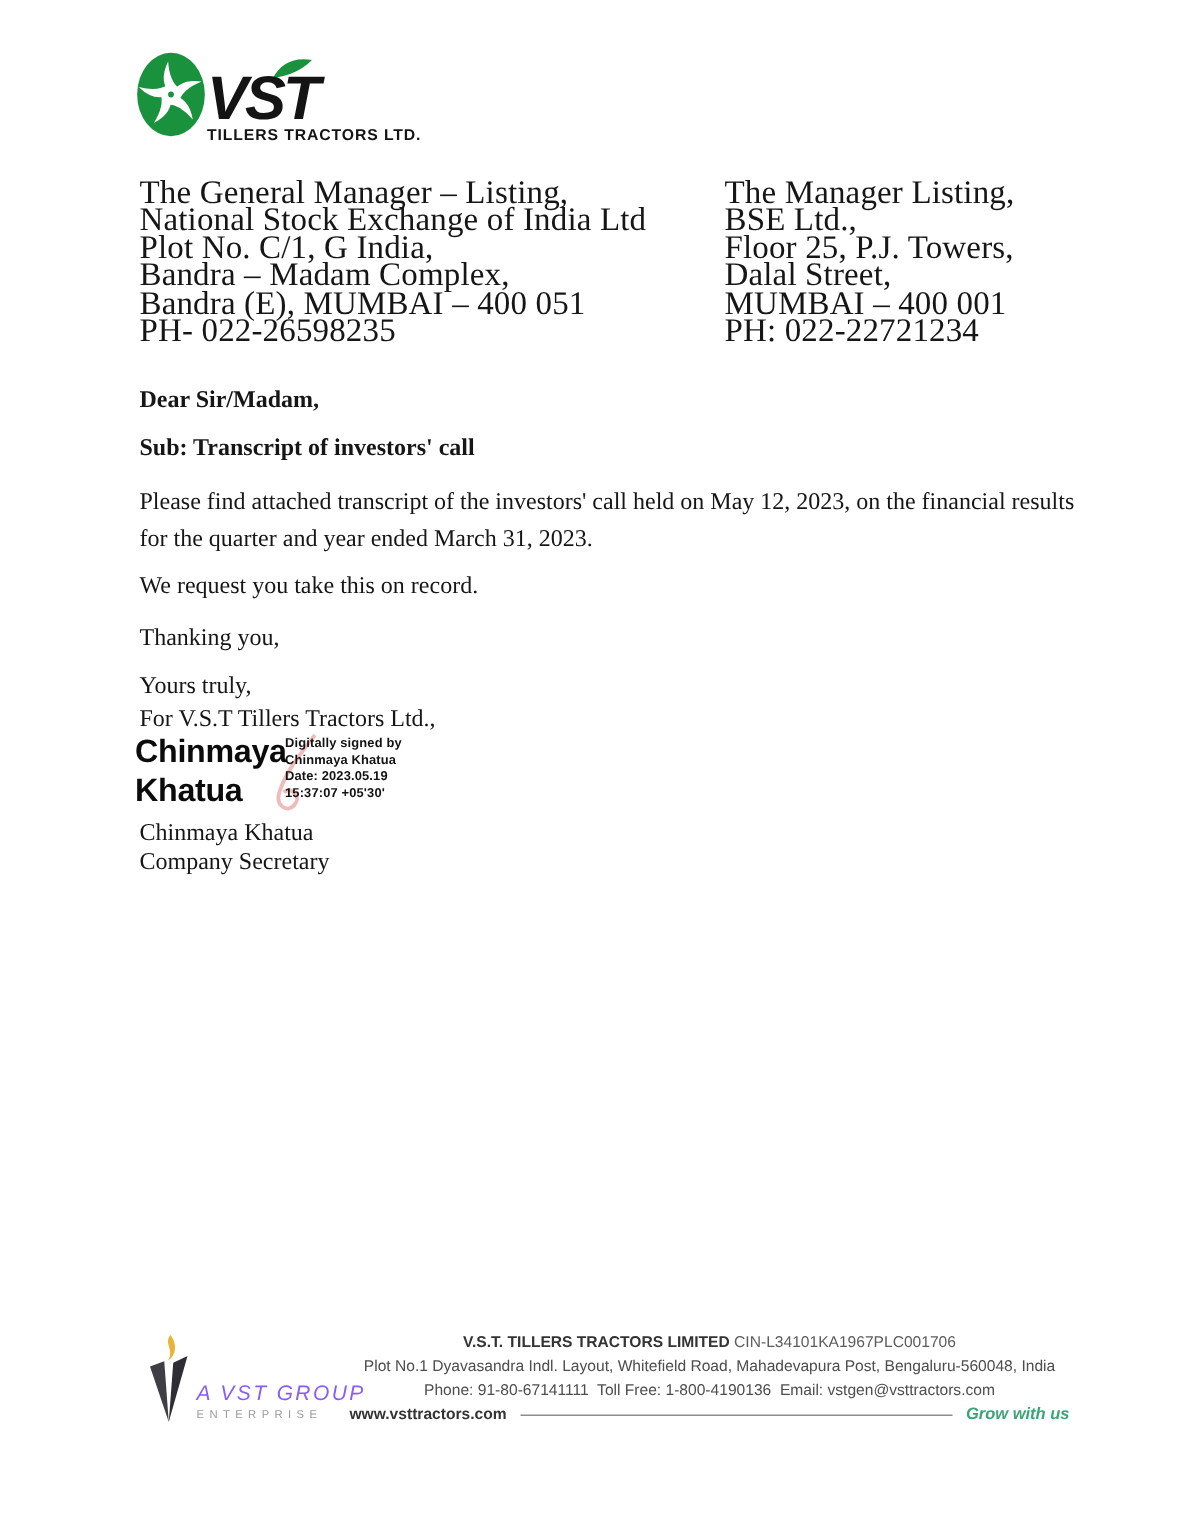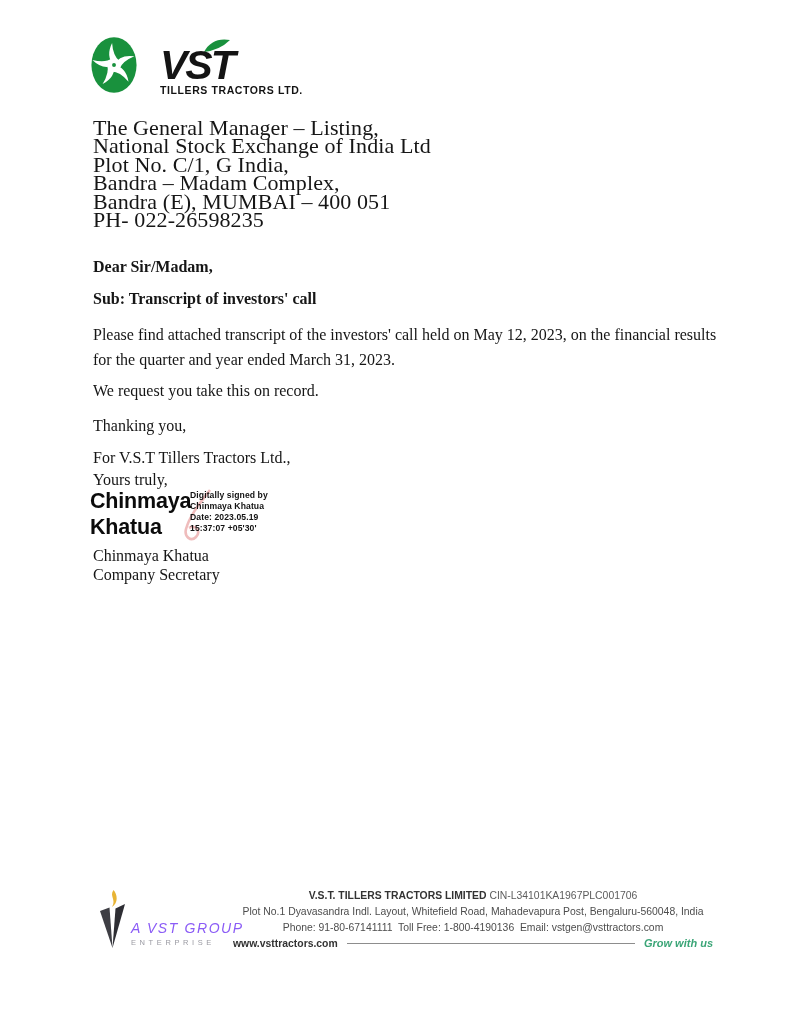--- a/index.html
+++ b/index.html
@@ -2,21 +2,21 @@
 <html><head>
 <meta charset="utf-8">
 <style>
   html,body{margin:0;padding:0;background:#ffffff;}
   .page{
     position:relative;width:791px;height:1024px;background:#ffffff;
     font-family:"Liberation Serif",serif;color:#161616;overflow:hidden;
     margin:0 auto;
   }
   
-  .logo{position:absolute;left:90px;top:33px;display:flex;align-items:center;gap:22px;}
+  .logo{position:absolute;left:90px;top:33px;display:flex;align-items:flex-start;gap:0;}
   .logo .roundel{display:block;}
   .logo .wordmark-col{display:flex;flex-direction:column;padding-top:6px;}
   .logo .tagline{
     font-family:"Liberation Sans",sans-serif;font-weight:bold;font-size:10.5px;
     letter-spacing:.6px;color:#131313;margin-top:1px;
   }
   
   .addr{position:absolute;top:119px;font-size:22px;line-height:18.4px;letter-spacing:.1px;}
   .addr-left{left:93px;}
   .addr-right{left:483px;}
@@ -94,29 +94,37 @@
   </div>
 
   <div class="addr addr-left">
     <div>The General Manager – Listing,</div>
     <div>National Stock Exchange of India Ltd</div>
     <div>Plot No. C/1, G India,</div>
     <div>Bandra – Madam Complex,</div>
     <div>Bandra (E), MUMBAI – 400 051</div>
     <div>PH- 022-26598235</div>
   </div>
+  <div class="addr addr-right">
+    <div>The Manager Listing,</div>
+    <div>BSE Ltd.,</div>
+    <div>Floor 25, P.J. Towers,</div>
+    <div>Dalal Street,</div>
+    <div>MUMBAI – 400 001</div>
+    <div>PH: 022-22721234</div>
+  </div>
 
   <div class="line salutation">Dear Sir/Madam,</div>
   <div class="line subject">Sub: Transcript of investors' call</div>
   <div class="line para1">Please find attached transcript of the investors' call held on May 12, 2023, on the financial results for the quarter and year ended March 31, 2023.</div>
   <div class="line para2">We request you take this on record.</div>
   <div class="line thanking">Thanking you,</div>
   <div class="line closing">
+    <div>Yours truly,</div>
     <div>For V.S.T Tillers Tractors Ltd.,</div>
-    <div>Yours truly,</div>
   </div>
 
   <div class="stamp">
     <div class="stamp-name">
       <div>Chinmaya</div>
       <div>Khatua</div>
     </div>
     <svg class="stamp-seal" width="38" height="58" viewBox="0 0 38 58">
       <path d="M32,3 C22,16 12,28 8,42 C6,50 13,55 18,50 C23,45 18,37 11,41" fill="none" stroke-width="2.6" opacity="0.75" stroke="#E9A6A6"></path>
     </svg>

